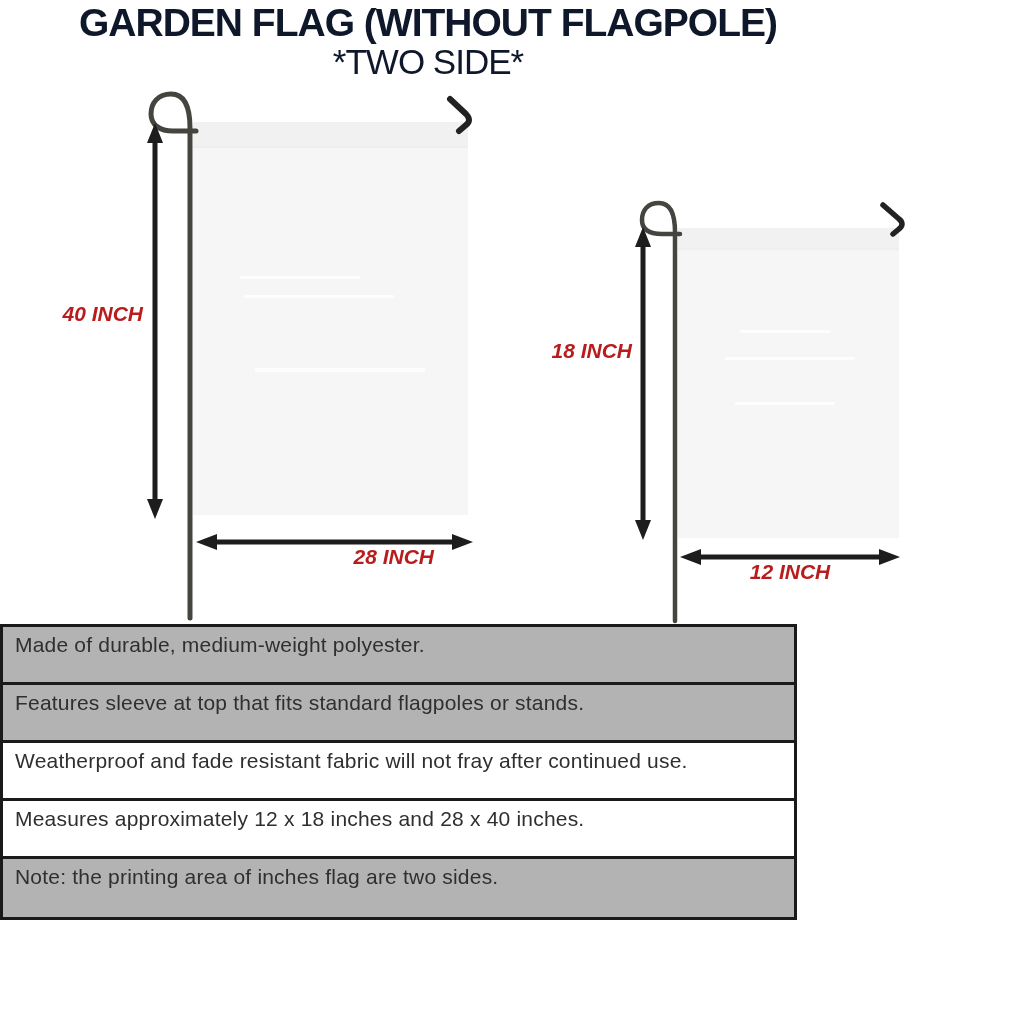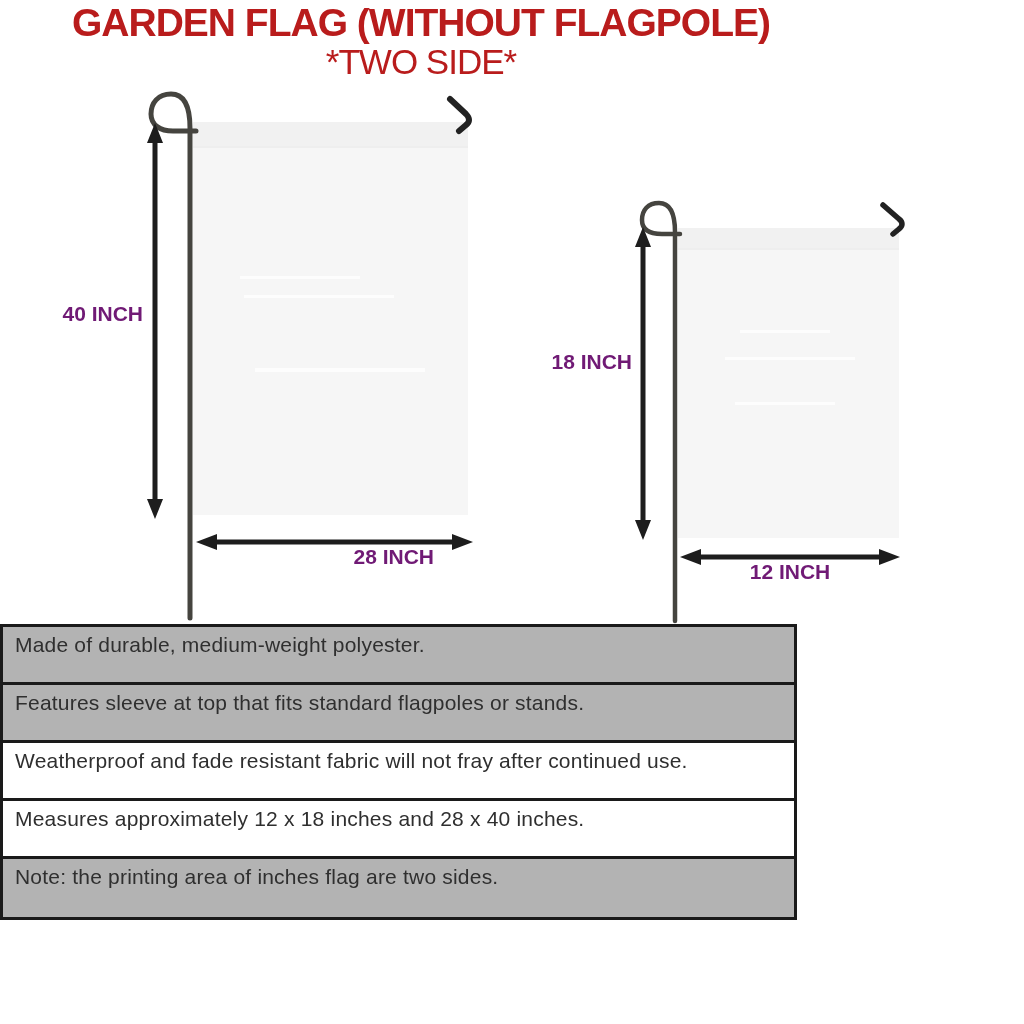--- a/index.html
+++ b/index.html
@@ -7,41 +7,42 @@
     width: 1024px; height: 1024px;
     background: #ffffff;
     font-family: "Liberation Sans", sans-serif;
     position: relative;
     overflow: hidden;
   }
   .stage { position: absolute; inset: 0; width: 1024px; height: 1024px; }
 
   
   .title-block {
-    position: absolute; top: 2px; left: 9px; width: 824px;
-    text-align: center; color: #b91c1c;
+    position: absolute; top: 2px; left: 16px; width: 824px;
+    text-align: center; color: #0f172a;
   }
   .title-line1 {
     font-size: 39px; font-weight: bold; letter-spacing: -1px; line-height: 1.08;
   }
   .title-line2 {
     font-size: 35px; font-weight: normal; letter-spacing: -1px; line-height: 1.0;
   }
 
   
   svg.diagram { position: absolute; left: 0; top: 0; }
 
   
   .dim-label {
     position: absolute;
-    font-size: 21px; font-weight: bold; color: #701a75; letter-spacing: 0px;
+    font-size: 21px; font-weight: bold; color: #b91c1c; letter-spacing: 0px;
     white-space: nowrap;
+    font-style: italic;
   }
   .dim-40 { left: 23px;  top: 302px; width: 120px; text-align: right; }
-  .dim-18 { left: 512px; top: 350px; width: 120px; text-align: right; }
+  .dim-18 { left: 512px; top: 339px; width: 120px; text-align: right; }
   .dim-28 { left: 234px; top: 545px; width: 200px; text-align: right; }
   .dim-12 { left: 690px; top: 560px; width: 200px; text-align: center; }
 
   
   .specs-table {
     position: absolute; left: 0px; top: 624px;
     width: 791px; height: 290px;
     border: 3px solid #1a1a1a;
     display: grid;
     grid-template-rows: repeat(5, 1fr);

